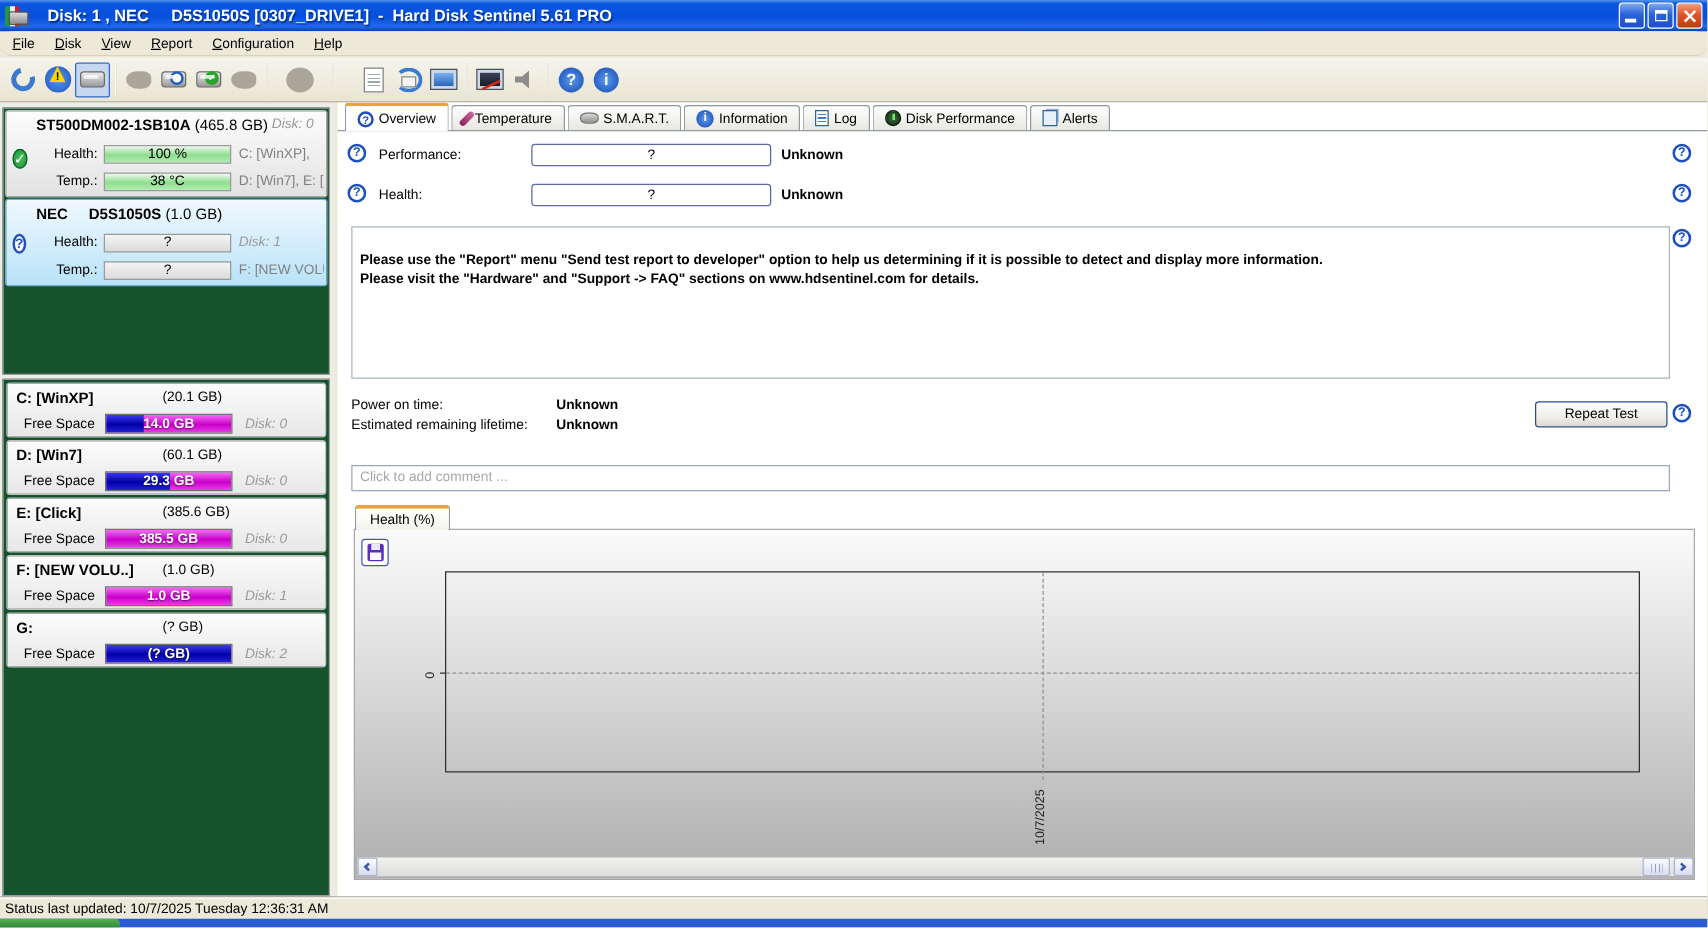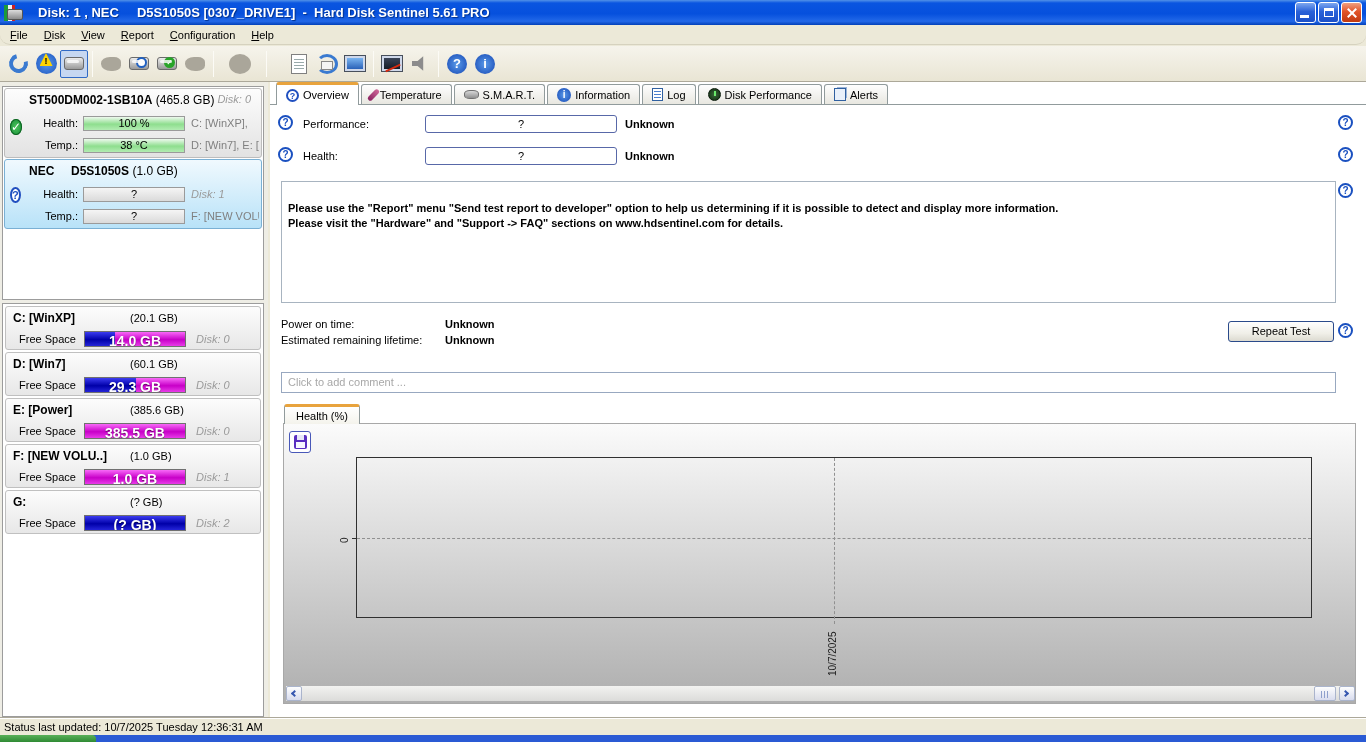--- a/index.html
+++ b/index.html
@@ -71,21 +71,21 @@
   .monitor.dark { background:linear-gradient(#3a4458,#151c28); }
   .monitor.dark::after { content:""; position:absolute; left:1px; top:9px; width:16px; height:2px;
     background:#d42a10; transform:rotate(-25deg); }
   .speaker { width:16px; height:16px; background:#8c8c8c;
     clip-path:polygon(0 35%,35% 35%,70% 5%,70% 95%,35% 65%,0 65%); }
   .bluecircle { width:20px; height:20px; border-radius:50%; background:radial-gradient(#5a9ae8,#1446b4);
     color:#fff; font-weight:bold; font-size:13px; text-align:center; line-height:20px; }
 
   
   .sidebar { position:absolute; left:0; top:82px; width:268px; height:636px; background:#eeede5; }
-  .side-box { position:absolute; left:2px; width:262px; background:#ffffff; border:1px solid #9c9c9c; }
+  .side-box { position:absolute; left:2px; width:262px; background:#14532d; border:1px solid #9c9c9c; }
   .disk-box { top:4px; height:214px; }
   .part-box { top:221px; height:414px; padding-top:2px; }
   .disk-panel { position:relative; height:70px; margin:1px; border:1px solid #bcbcbc; border-radius:3px;
     background:linear-gradient(#fdfdfd,#e2e2e2); cursor:pointer; }
   .disk-panel.selected { background:linear-gradient(#f0f9fe,#b8e2f8); border-color:#7ab0d4; }
   .dp-header { position:absolute; left:24px; right:4px; top:4px; white-space:pre; overflow:hidden; }
   .dp-name { font-weight:bold; font-size:12px; white-space:pre; }
   .dp-size { font-size:12px; }
   .dp-diskno { position:absolute; right:6px; top:0; font-style:italic; color:#9a9a9a; }
   .dp-row { position:absolute; left:2px; right:2px; height:16px; display:flex; align-items:center; }
@@ -105,21 +105,21 @@
   .part-panel { position:relative; height:44px; margin:0 2px 2px 2px; border:1px solid #c0c0c0; border-radius:3px;
     background:linear-gradient(#fcfcfc,#e7e7e7); cursor:pointer; }
   .pp-name { position:absolute; left:7px; top:4px; font-weight:bold; font-size:12px; }
   .pp-size { position:absolute; left:124px; top:5px; }
   .pp-fslabel { position:absolute; left:13px; top:26px; }
   .pp-bar { position:absolute; left:78px; top:24px; width:102px; height:16px; border:1px solid #707070;
     overflow:hidden; background:linear-gradient(#f868f8,#c800c8 55%,#e83ce8); }
   .pp-used { position:absolute; left:0; top:0; bottom:0;
     background:linear-gradient(#3c3cf0,#0000a8 55%,#2424d8); }
   .pp-bartext { position:absolute; left:0; right:0; top:1px; text-align:center; color:#fff;
-    font-weight:bold; font-size:14px; text-shadow:0 1px 1px rgba(0,0,0,.55); }
+    font-weight:bold; font-size:11px; text-shadow:0 1px 1px rgba(0,0,0,.55); }
   .pp-disk { position:absolute; left:190px; top:26px; font-style:italic; color:#9a9a9a; }
 
   
   .main { position:absolute; left:270px; top:82px; width:1096px; height:636px; background:#fff; }
   .tabbar { position:absolute; left:0; top:0; width:100%; height:24px; }
   .tabbar::after { content:""; position:absolute; left:0; right:0; top:22px; border-top:1px solid #919b9c; }
   .tab { position:relative; float:left; height:20px; margin:2px 1px 0 1px; padding:0 9px; display:flex;
     align-items:center; gap:4px; border:1px solid #919b9c; border-bottom:none; border-radius:3px 3px 0 0;
     background:linear-gradient(#fefefe,#e8e7e0); cursor:pointer; z-index:1; }
   .tab.selected { height:23px; margin-top:0; border-top:3px solid #e8a33d; background:#fff; z-index:3; }
@@ -324,21 +324,21 @@
       <span class="pp-size">(60.1 GB)</span>
       <span class="pp-fslabel">Free Space</span>
       <span class="pp-bar">
           <span class="pp-used" style="width: 51%;"></span>
           <span class="pp-bartext">29.3 GB</span>
         </span>
       <span class="pp-disk">Disk: 0</span>
     </div>
 
     <div class="part-panel">
-      <span class="pp-name">E: [Power]</span>
+      <span class="pp-name">E: [Click]</span>
       <span class="pp-size">(385.6 GB)</span>
       <span class="pp-fslabel">Free Space</span>
       <span class="pp-bar">
           <span class="pp-used" style="width: 0%;"></span>
           <span class="pp-bartext">385.5 GB</span>
         </span>
       <span class="pp-disk">Disk: 0</span>
     </div>
 
     <div class="part-panel">

